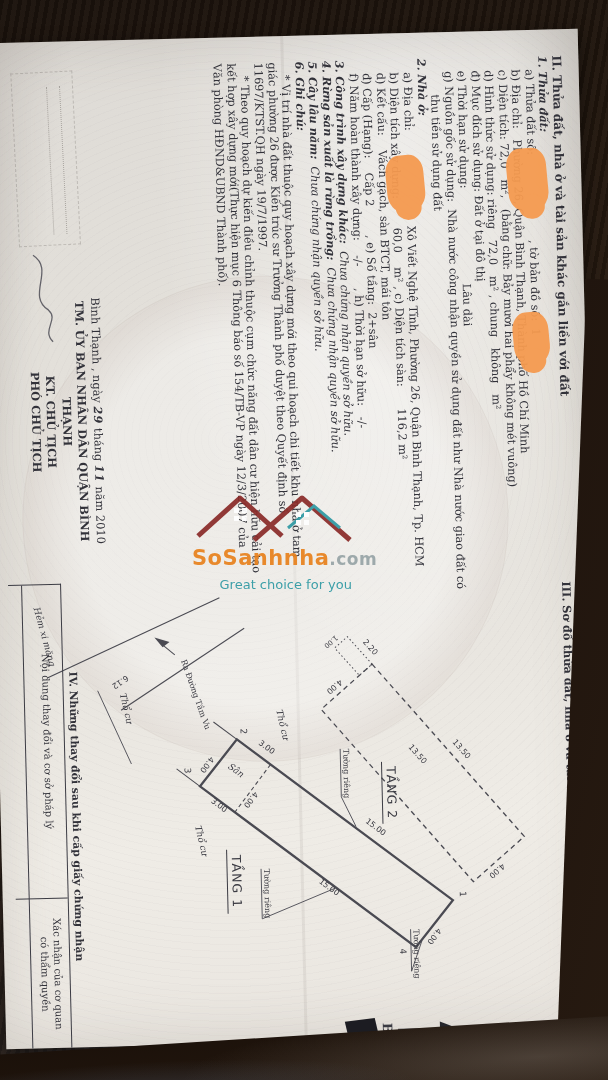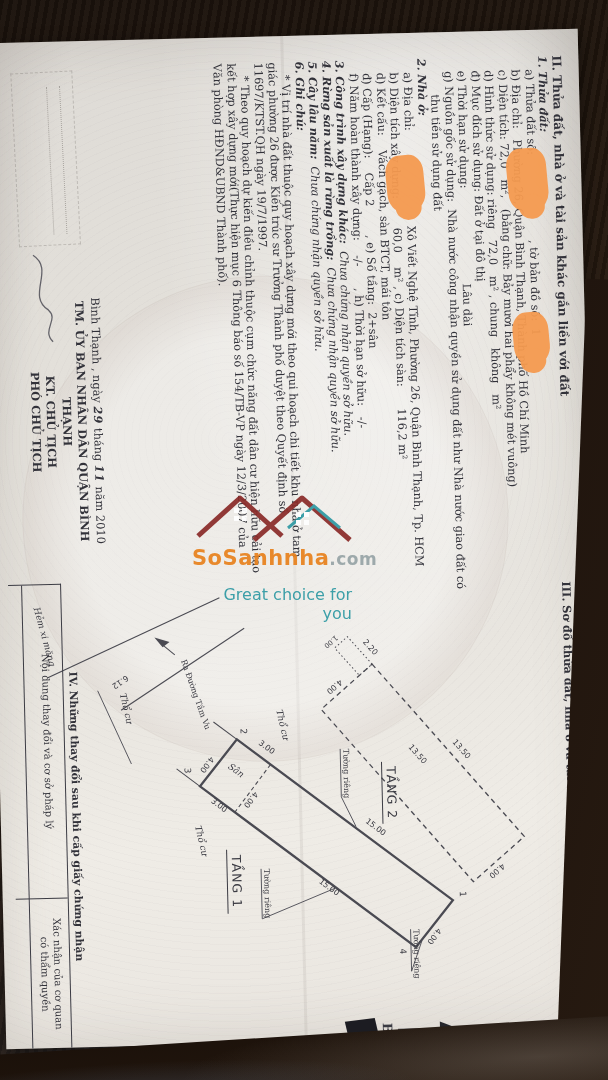--- a/index.html
+++ b/index.html
@@ -65,21 +65,21 @@
     background:linear-gradient(100deg,#20150e 0%,#281b11 100%);z-index:8;}
   #wedgeB{position:absolute;left:-20px;top:1035px;width:660px;height:120px;transform:rotate(-3.6deg);
     background:
       radial-gradient(ellipse at 22% 45%, rgba(120,150,190,.25), transparent 40%),
       radial-gradient(ellipse at 85% 30%, rgba(170,160,150,.30), transparent 45%),
       linear-gradient(175deg,#1b110a 0%,#2a1c11 100%);z-index:8;}
   
   #wm{position:absolute;left:192px;top:478px;width:160px;height:112px;z-index:9;opacity:.92;}
   #wm .brand{font-family:"DejaVu Sans",sans-serif;font-weight:bold;font-size:21px;color:#e8811c;letter-spacing:.5px;line-height:20px;}
   #wm .brand .tld{color:#97a4a6;font-size:17px;}
-  #wm .tag{font-family:"DejaVu Sans",sans-serif;font-size:16px;color:#2e99a3;text-align:right;margin-top:16px;}
+  #wm .tag{font-family:"DejaVu Sans",sans-serif;font-size:13px;color:#2e99a3;text-align:right;margin-top:8px;}
   svg text{fill:#3b3b43;}
   .dim{font-family:"DejaVu Sans",sans-serif;font-size:8px;}
   .dimS{font-family:"DejaVu Sans",sans-serif;font-size:7px;}
   .crn{font-family:"DejaVu Sans",sans-serif;font-size:9px;}
   .lbl{font-size:8px;}
   .lblI{font-size:9px;font-style:italic;}
   .flr{font-family:"DejaVu Sans",sans-serif;font-size:12.5px;letter-spacing:1px;}
   .nB{font-size:13px;font-weight:bold;}
 </style>
 </head>

